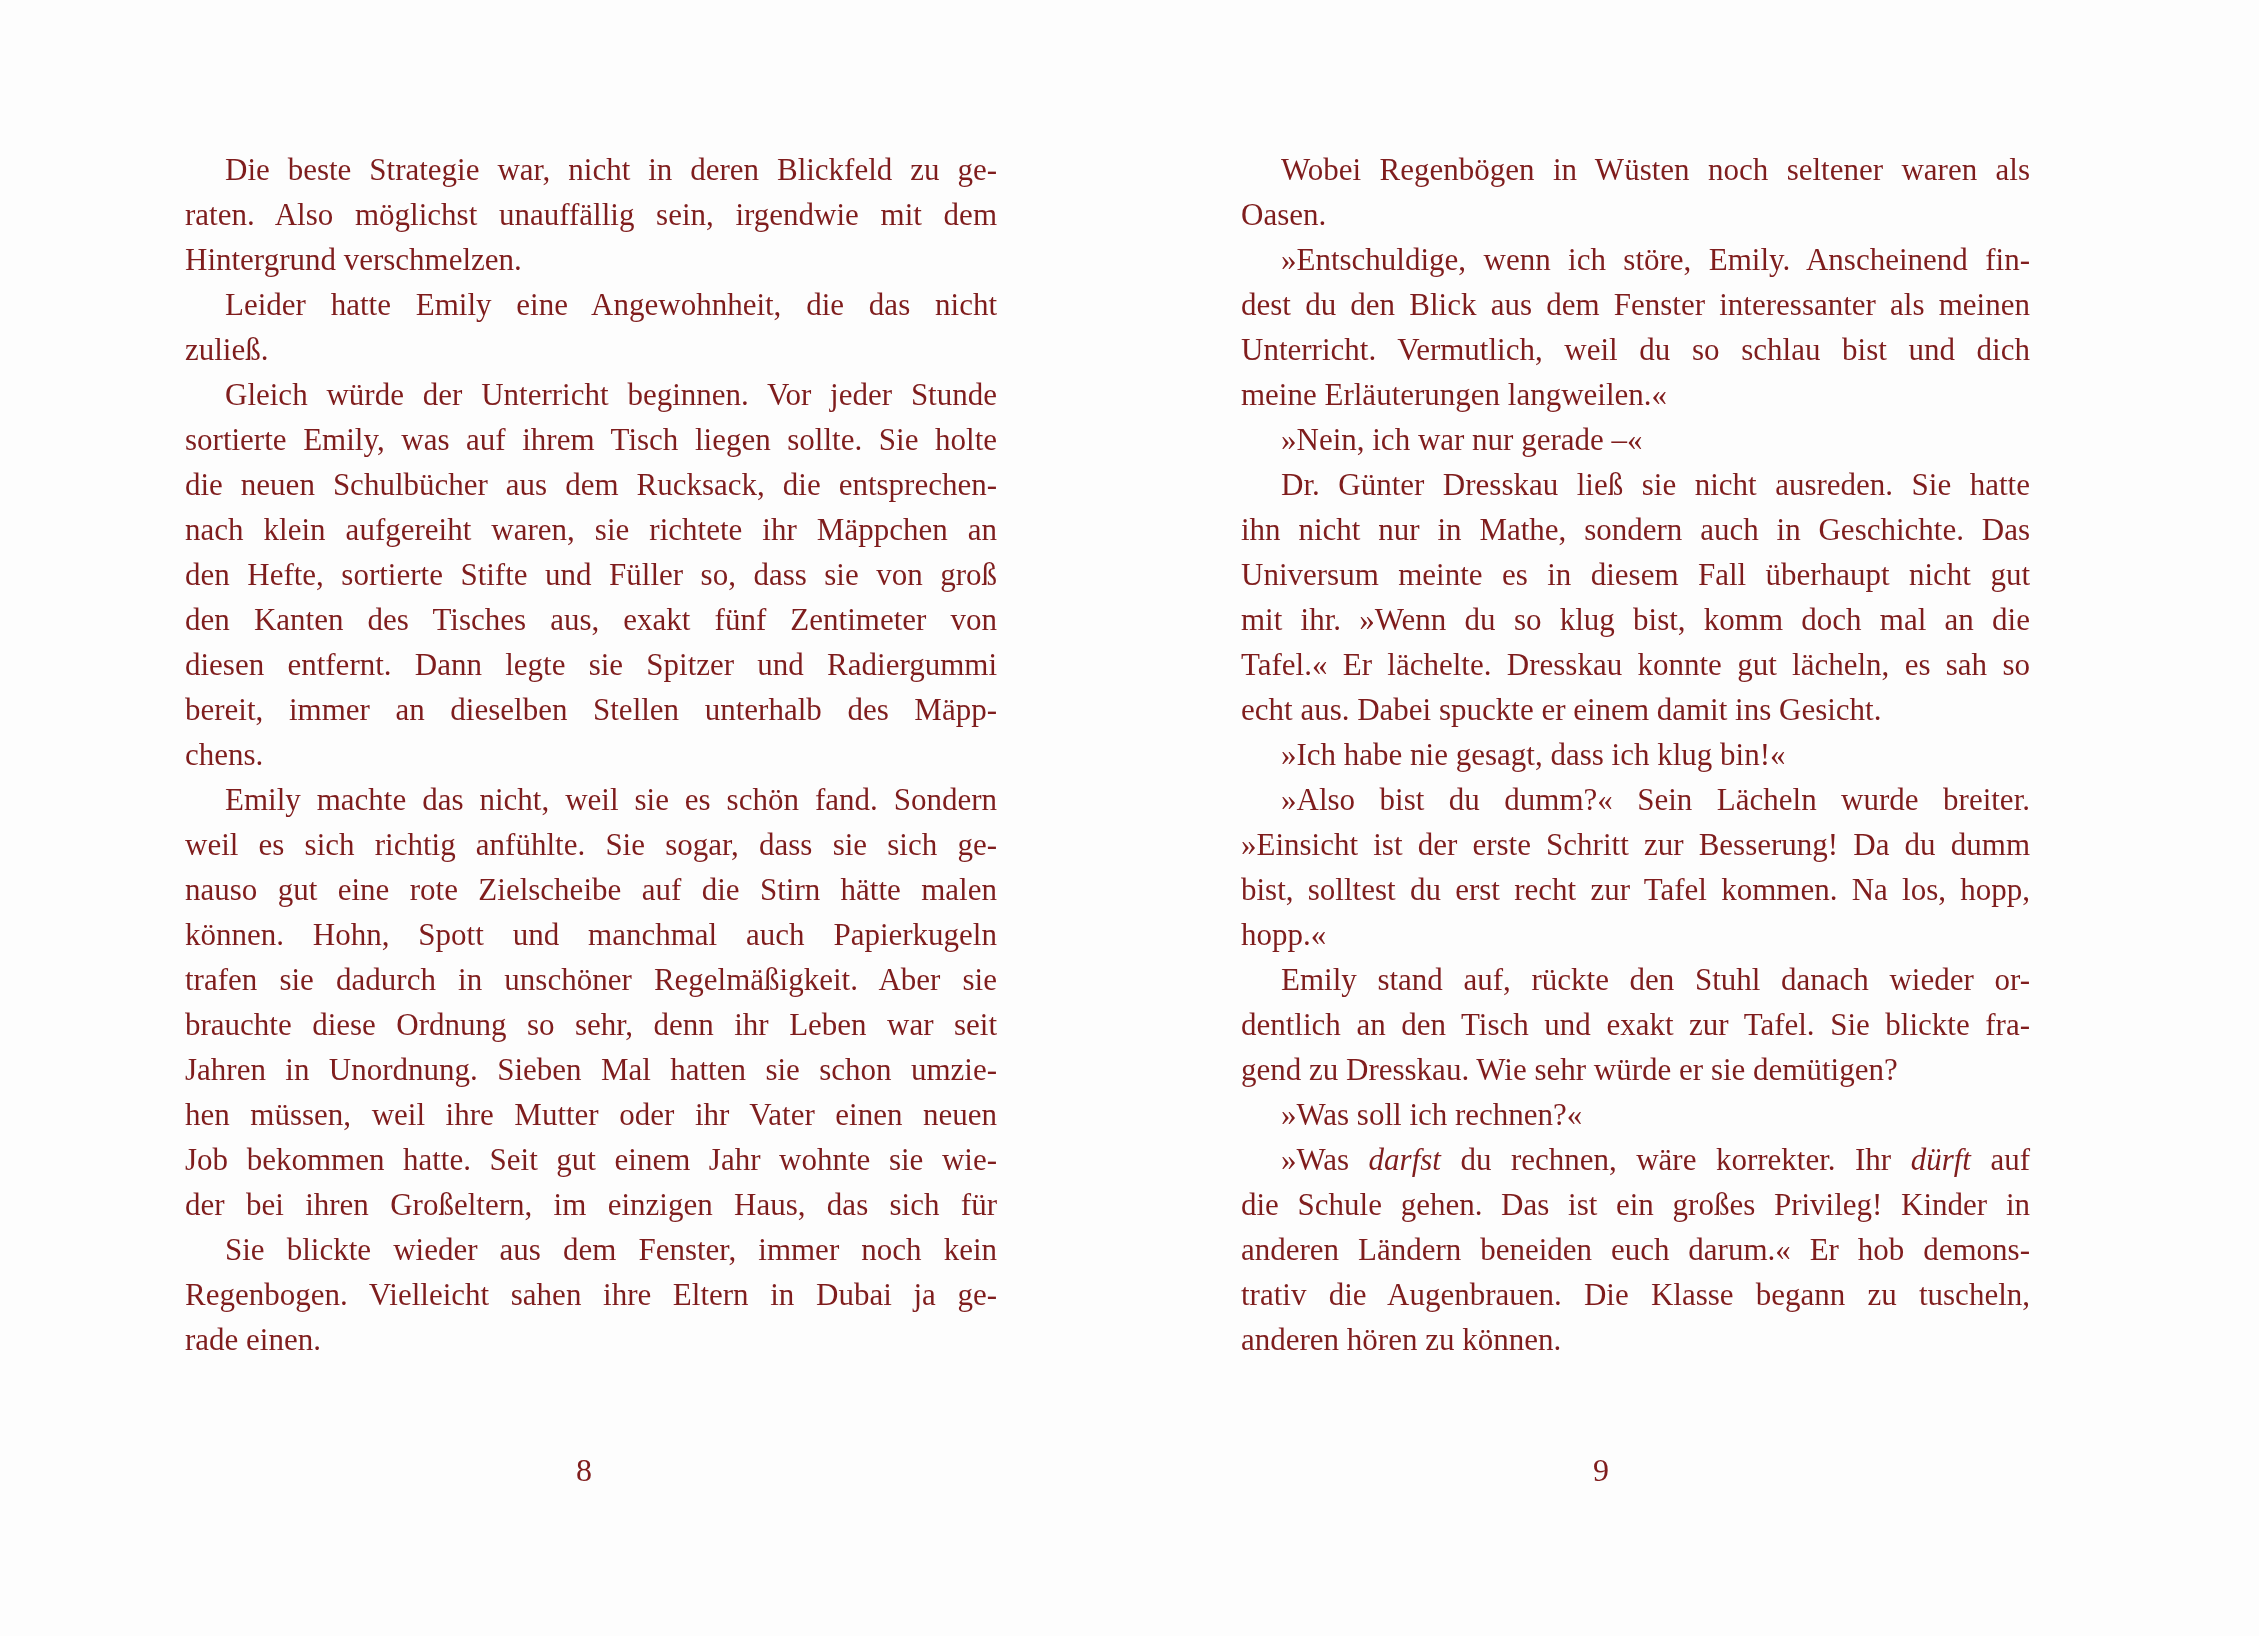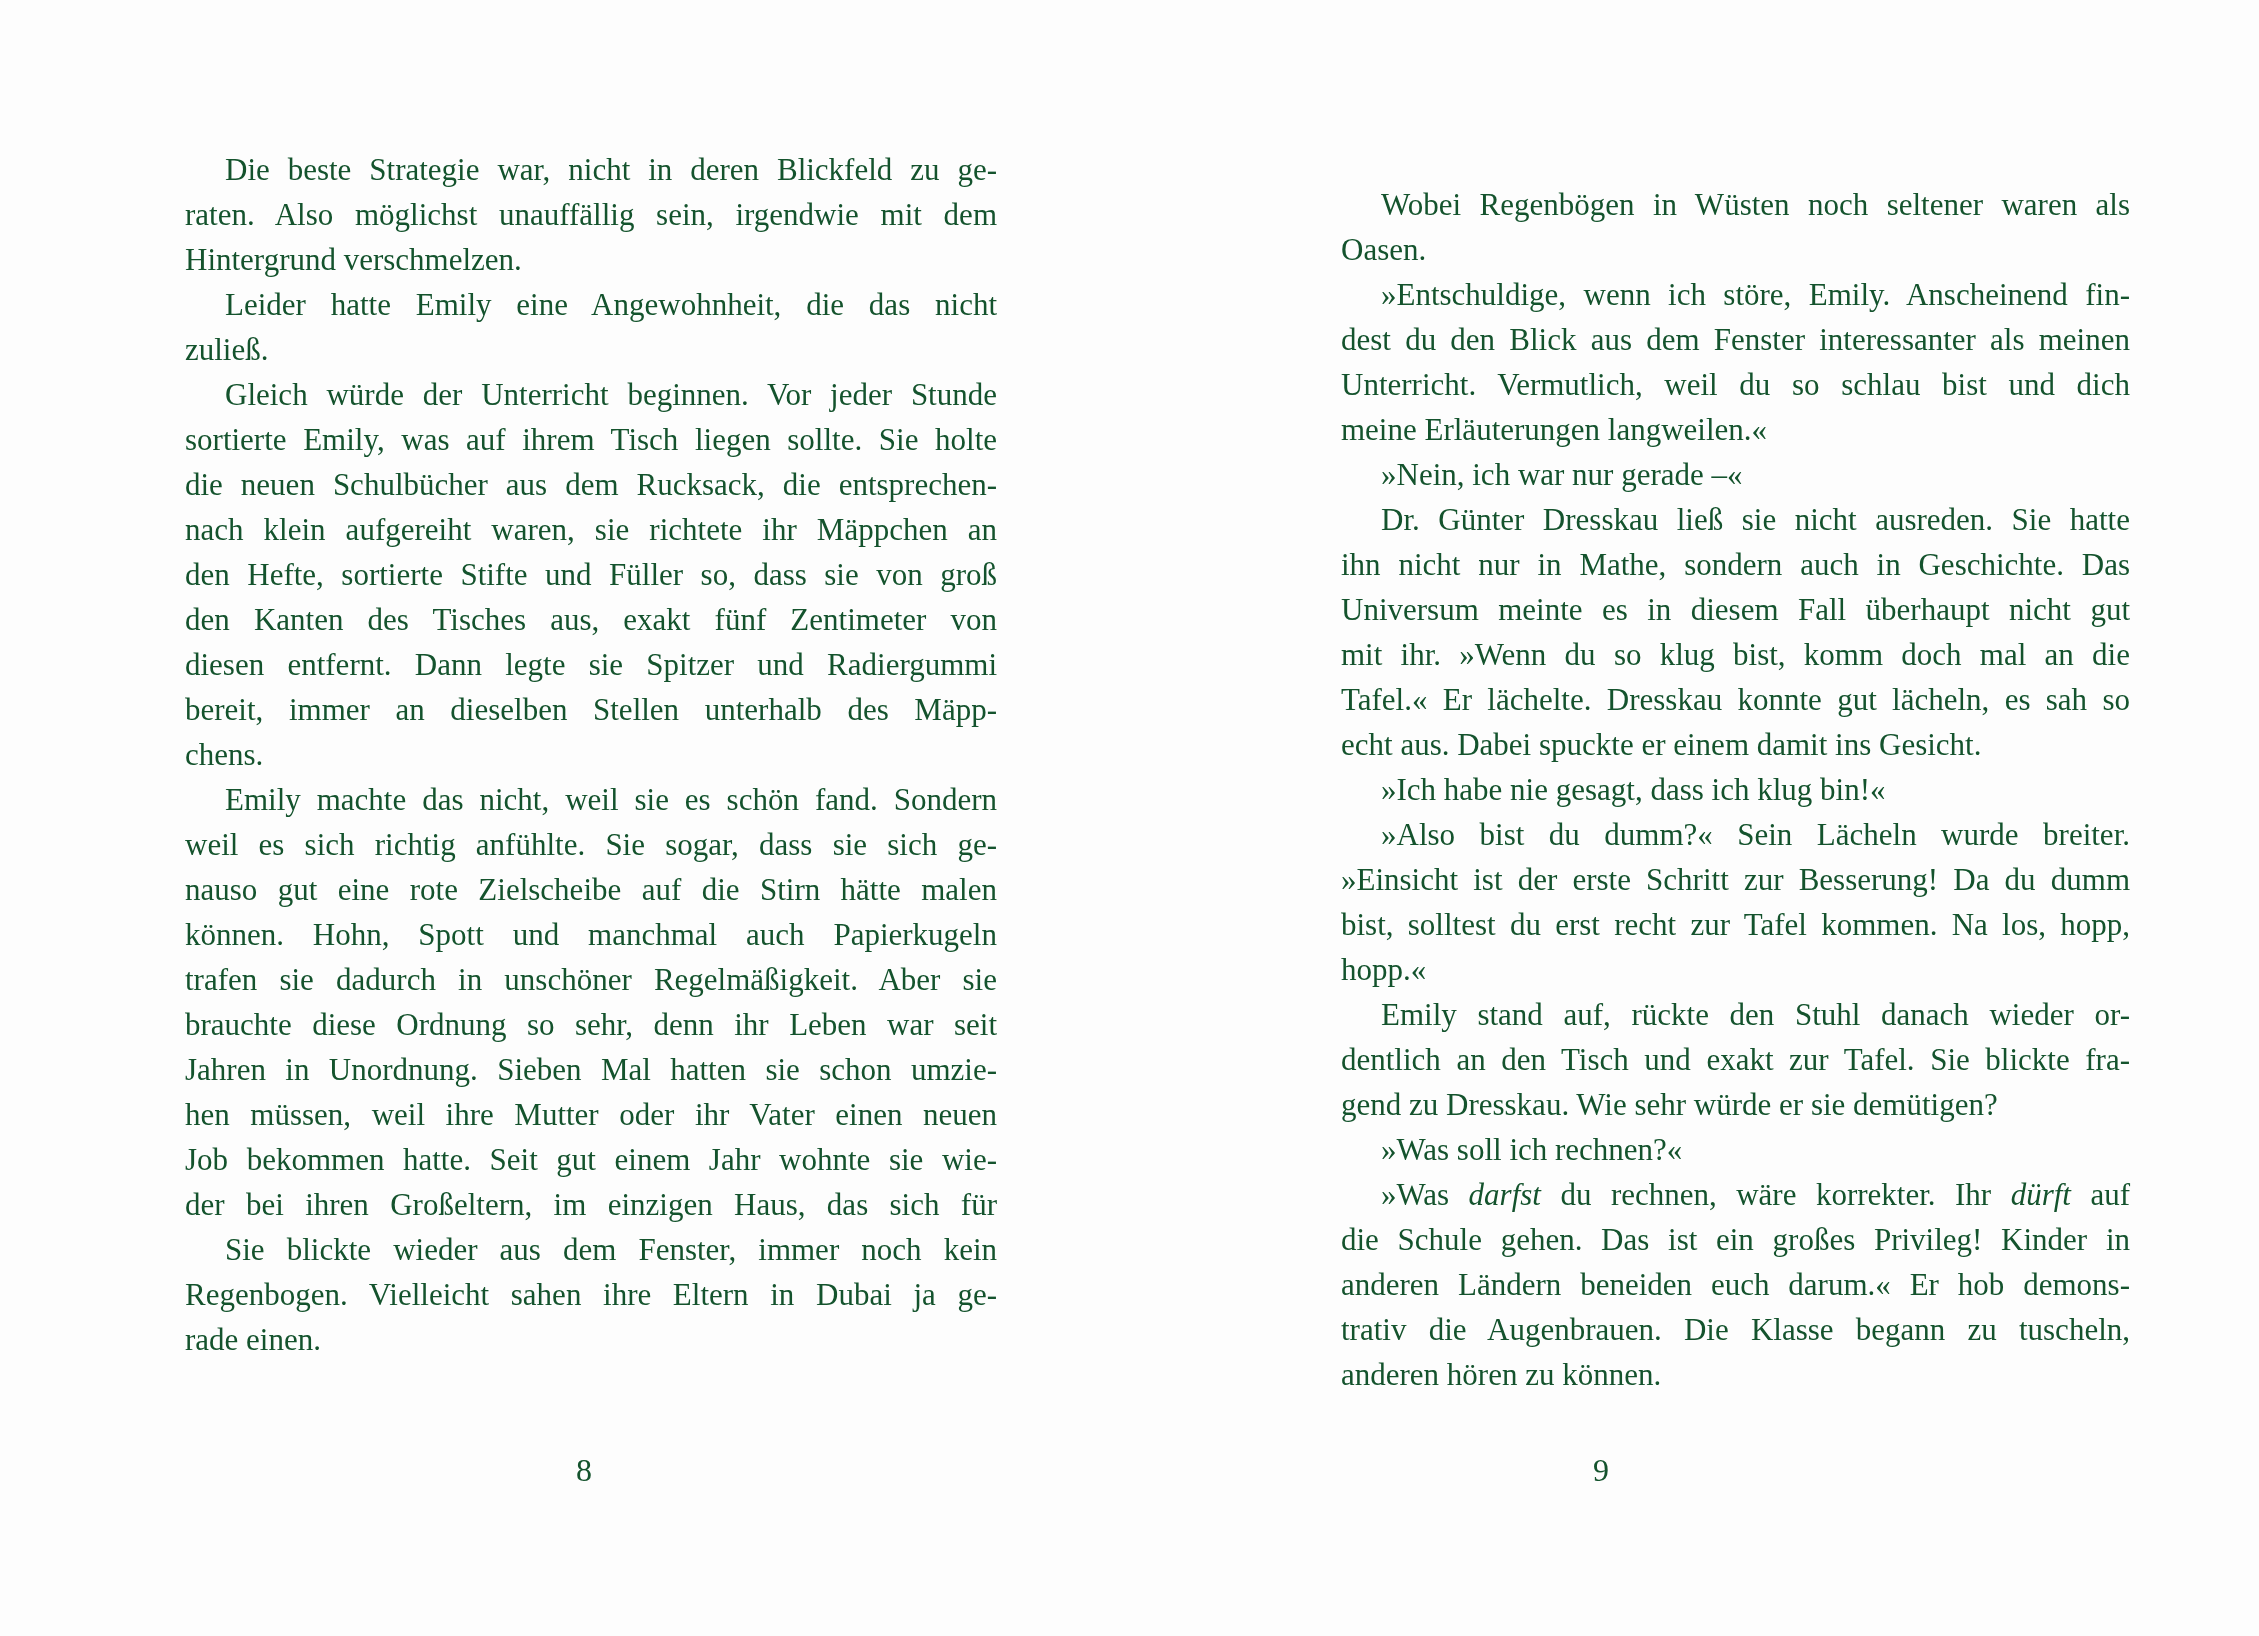--- a/index.html
+++ b/index.html
@@ -2,30 +2,30 @@
 <html style="font-size:15px"><head>
 <meta charset="utf-8">
 <style>
   html, body { margin: 0; padding: 0; background: #fdfdfd; }
   .spread {
     position: relative;
     width: 2260px;
     height: 1637px;
     background: #fdfdfd;
     font-family: "Liberation Serif", "DejaVu Serif", serif;
-    color: #14532d;
+    color: #7f1d1d;
     overflow: hidden;
   }
   .page {
     position: absolute;
     top: 147px;
     font-size: 31px;
   }
   .page-left  { left: 185px;  width: 812px; }
-  .page-right { left: 1341px; width: 789px; margin-top: 35px; }
+  .page-right { left: 1241px; width: 789px; }
   .ln {
     height: 45px;
     line-height: 45px;
     text-align: justify;
     text-align-last: justify;
     overflow: visible;
   }
   .ln.in { text-indent: 40px; }
   .ln.pe { text-align-last: left; }
   .ln em { font-style: italic; }

